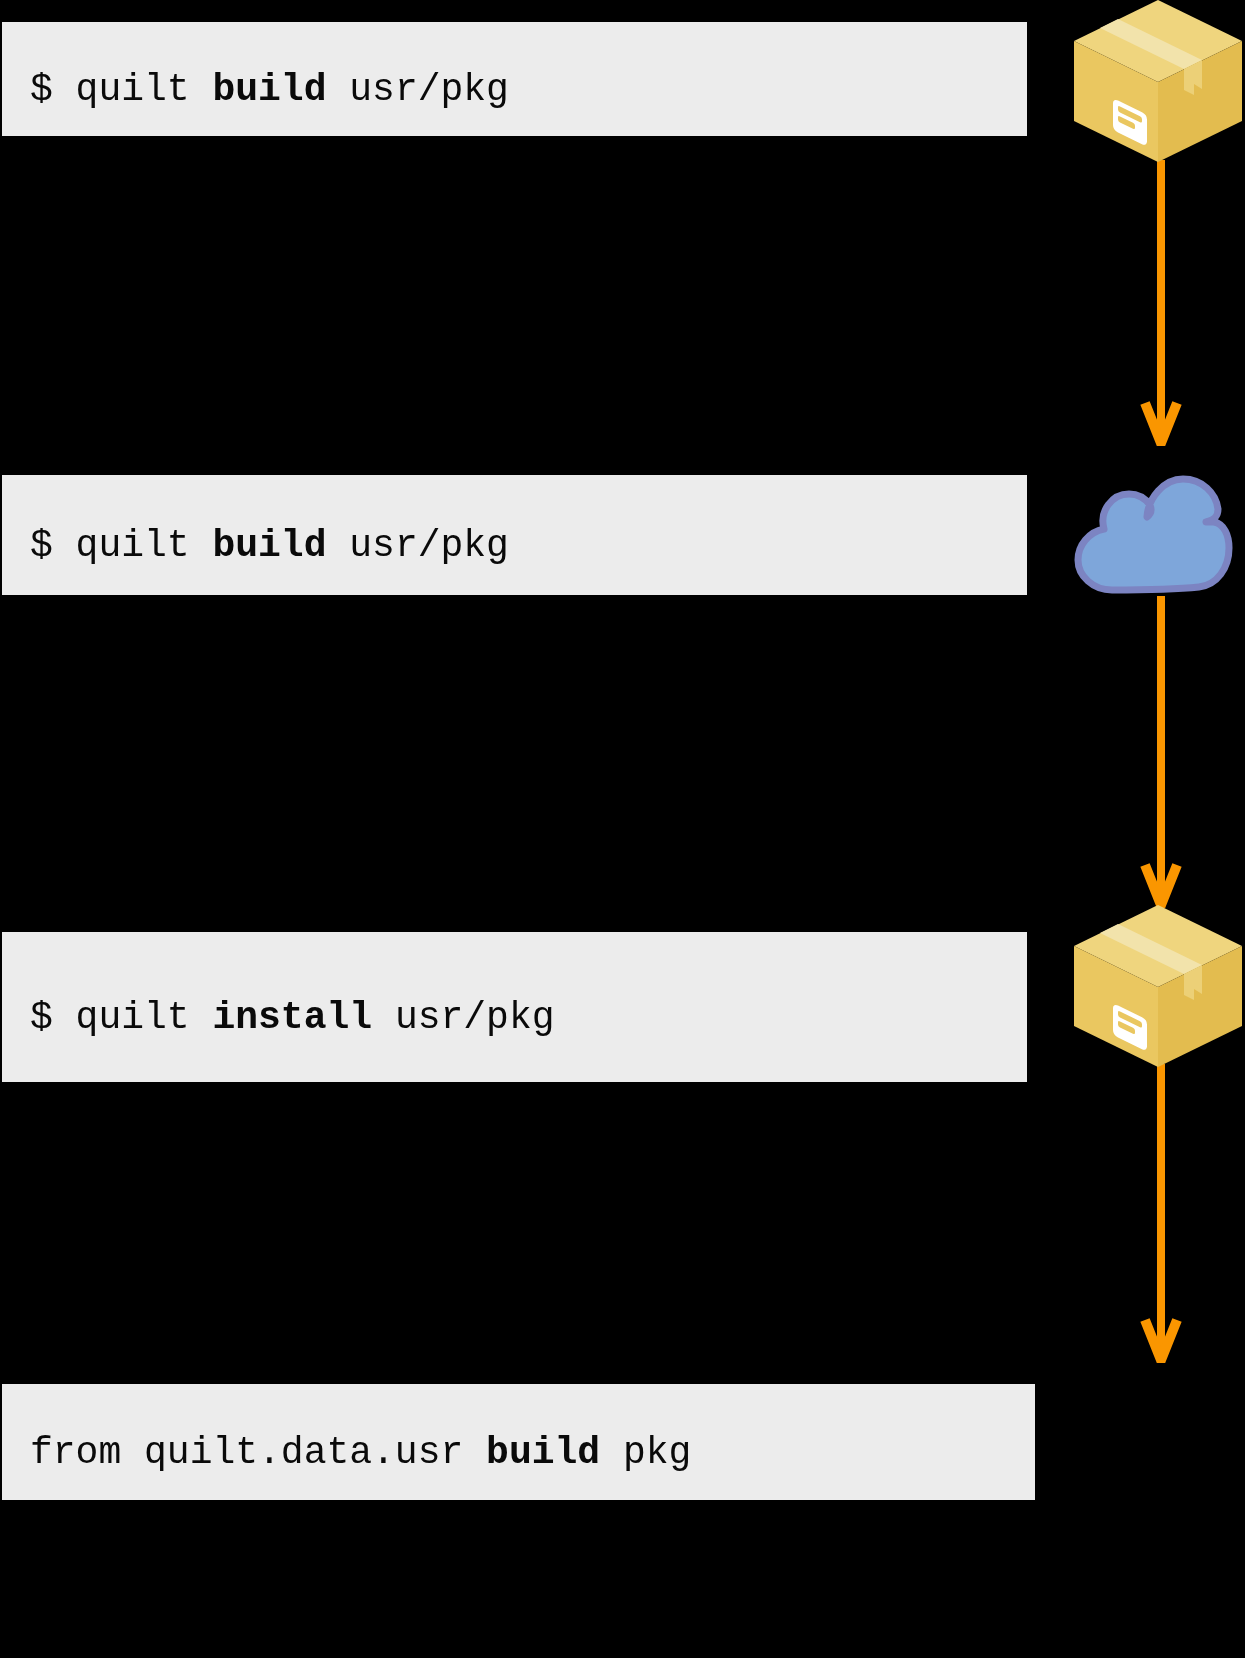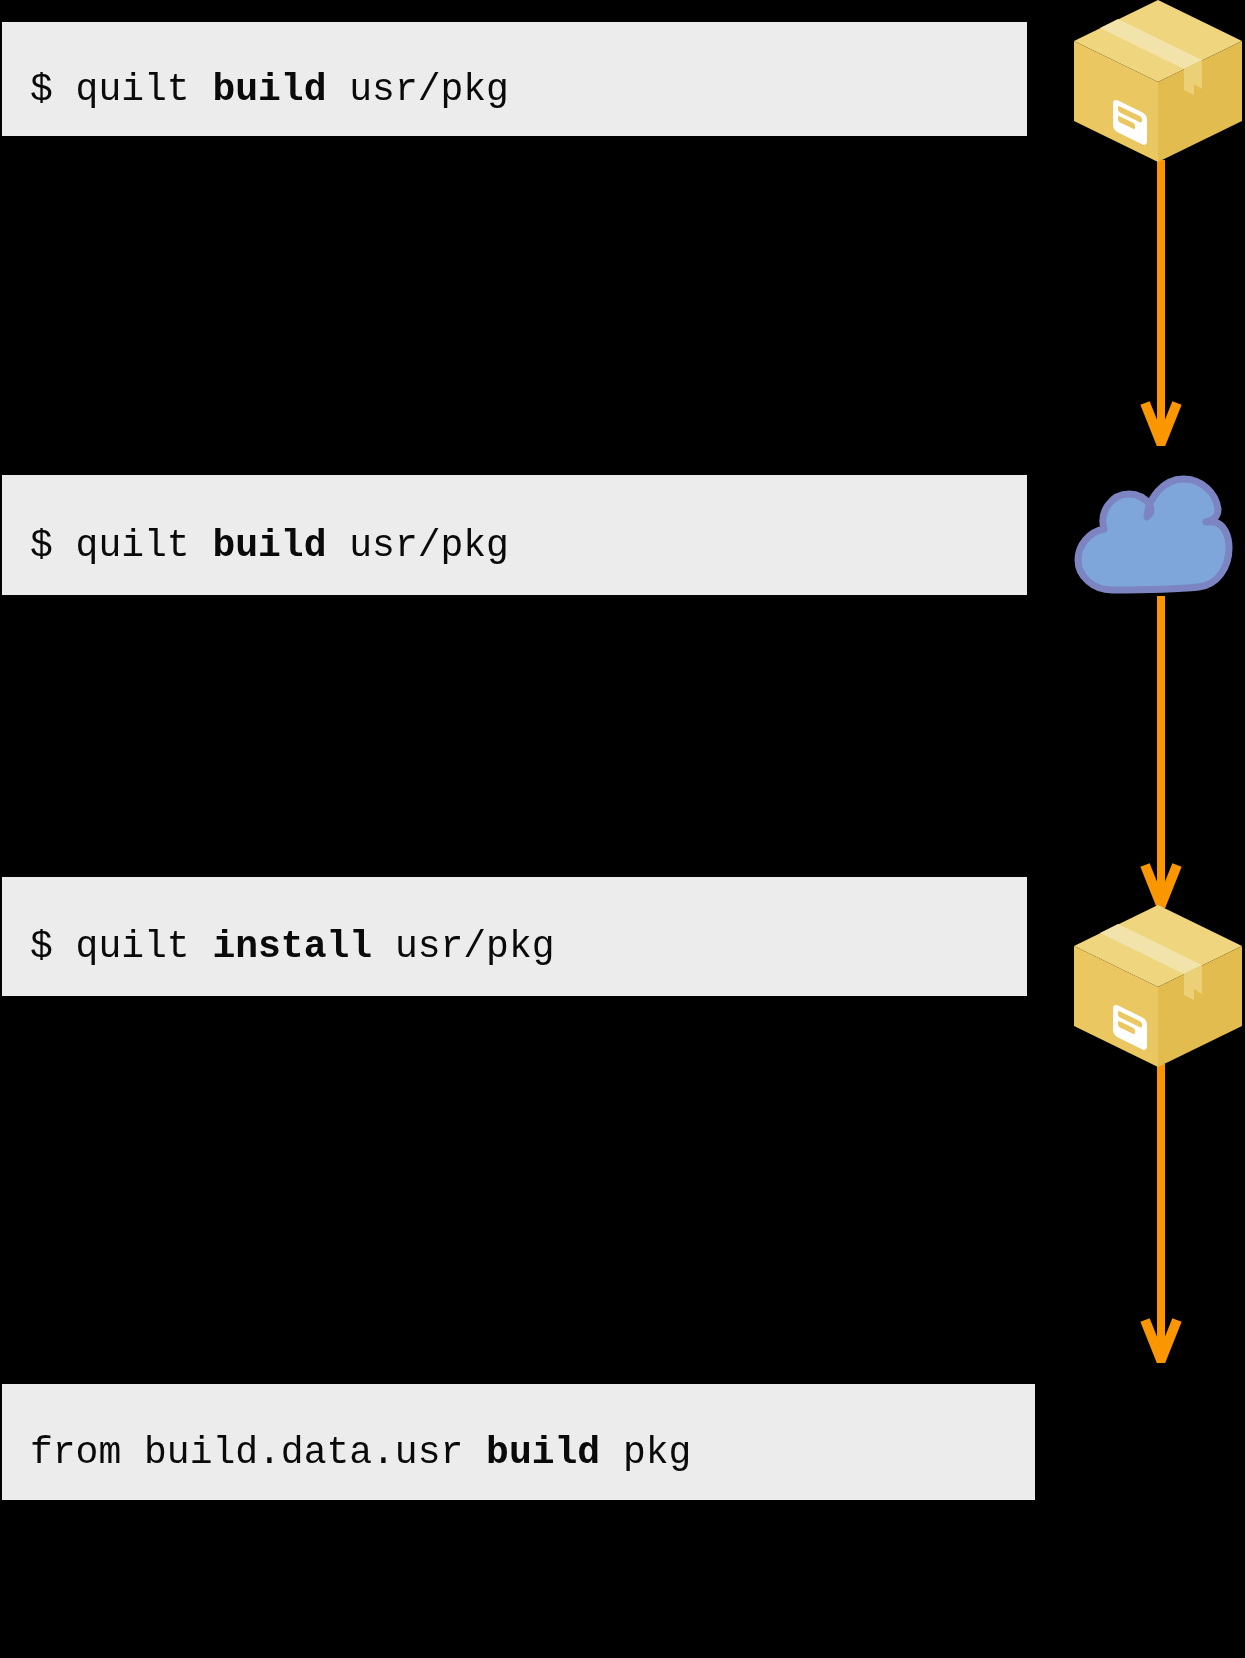--- a/index.html
+++ b/index.html
@@ -58,26 +58,26 @@
   </svg>
 
   <div class="panel" style="top:22px;height:114px;width:1025px">
     <code class="cmd"><span>$ quilt </span><b class="kw">build</b><span> usr/pkg</span></code>
   </div>
 
   <div class="panel" style="top:475px;height:120px;width:1025px">
     <code class="cmd"><span>$ quilt </span><b class="kw">build</b><span> usr/pkg</span></code>
   </div>
 
-  <div class="panel" style="top:877px;height:119px;width:1025px">
+  <div class="panel" style="top:932px;height:150px;width:1025px">
     <code class="cmd"><span>$ quilt </span><b class="kw">install</b><span> usr/pkg</span></code>
   </div>
 
   <div class="panel" style="top:1384px;height:116px;width:1033px">
-    <code class="cmd"><span>from build.data.usr </span><b class="kw">build</b><span> pkg</span></code>
+    <code class="cmd"><span>from quilt.data.usr </span><b class="kw">build</b><span> pkg</span></code>
   </div>
 
   <svg class="icon" style="left:1138px;top:160px" width="46" height="286" viewBox="0 0 46 286">
     <line x1="23" y1="0" x2="23" y2="278" stroke-width="8" stroke="#fa9600"></line>
     <polyline points="7,243 23,283 39,243" fill="none" stroke-width="10" stroke="#fa9600"></polyline>
   </svg>
 
   <svg class="icon" style="left:1138px;top:596px" width="46" height="312" viewBox="0 0 46 312">
     <line x1="23" y1="0" x2="23" y2="304" stroke-width="8" stroke="#fa9600"></line>
     <polyline points="7,269 23,309 39,269" fill="none" stroke-width="10" stroke="#fa9600"></polyline>

